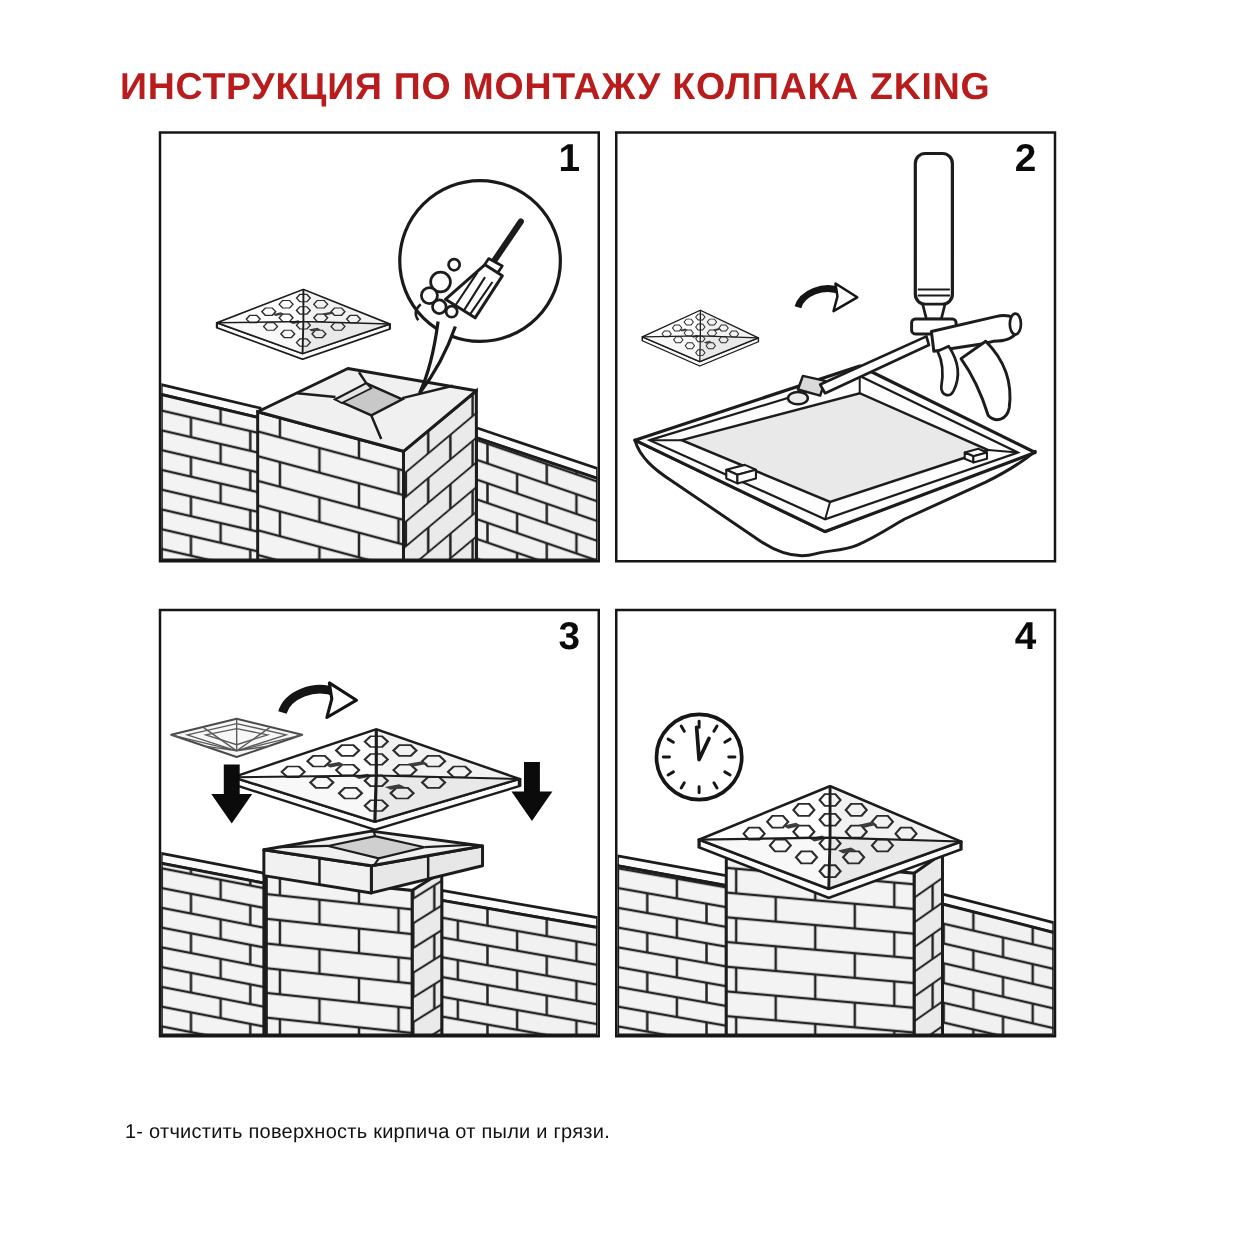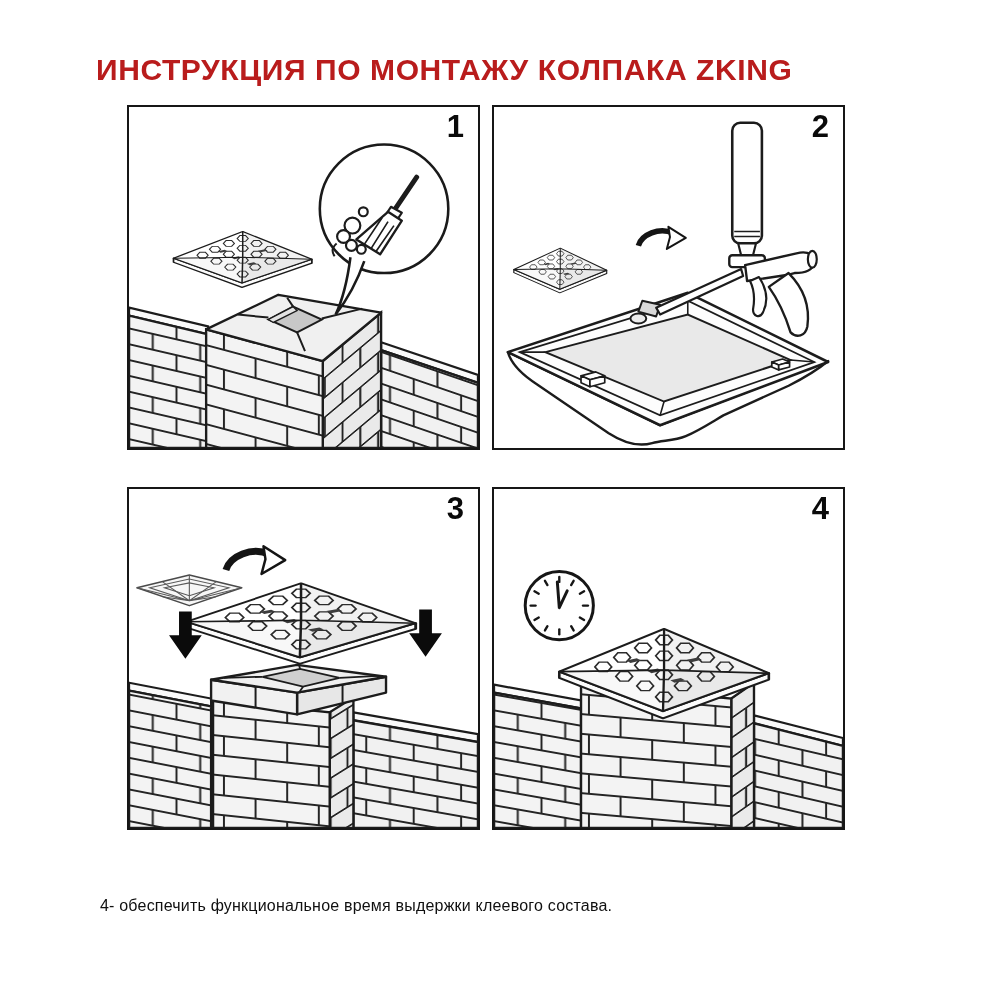--- a/index.html
+++ b/index.html
@@ -310,16 +310,16 @@
           <line x1="-25.1" y1="-14.5" x2="-20.8" y2="-12"></line>
             <line x1="-14.5" y1="-25.1" x2="-12" y2="-20.8"></line>
         </g>
         <path d="M0 2 L-2 -24 M0 2 L8 -15" stroke="#161616" stroke-width="3" stroke-linecap="round" fill="none"></path>
       </g>
     </svg>
     <div class="num">4</div>
   </div>
 
   <div class="steps">
-    <div class="step">4- обеспечить функциональное время выдержки клеевого состава.</div>
+    <div class="step">1- отчистить поверхность кирпича от пыли и грязи.</div>
   </div>
 
 </div>
 
 </body></html>

